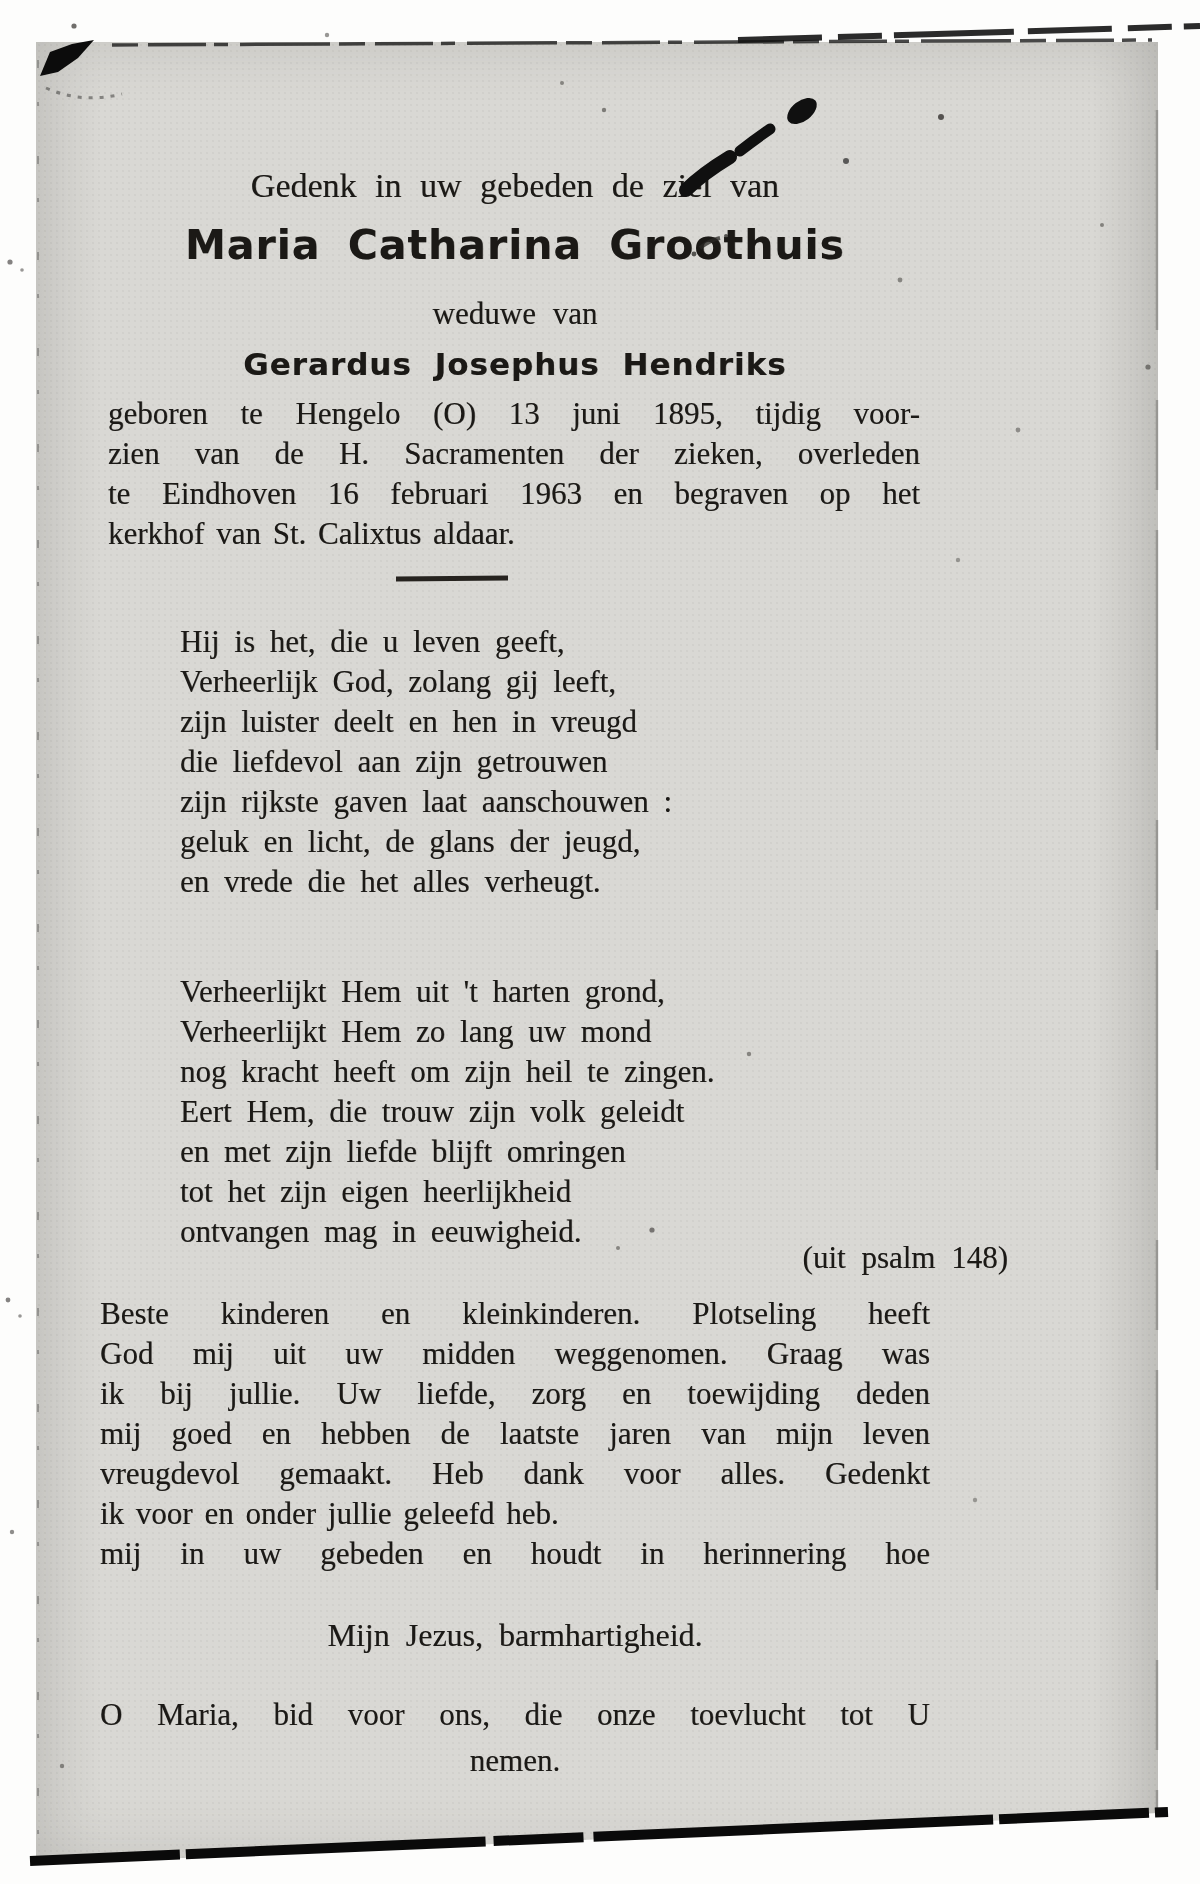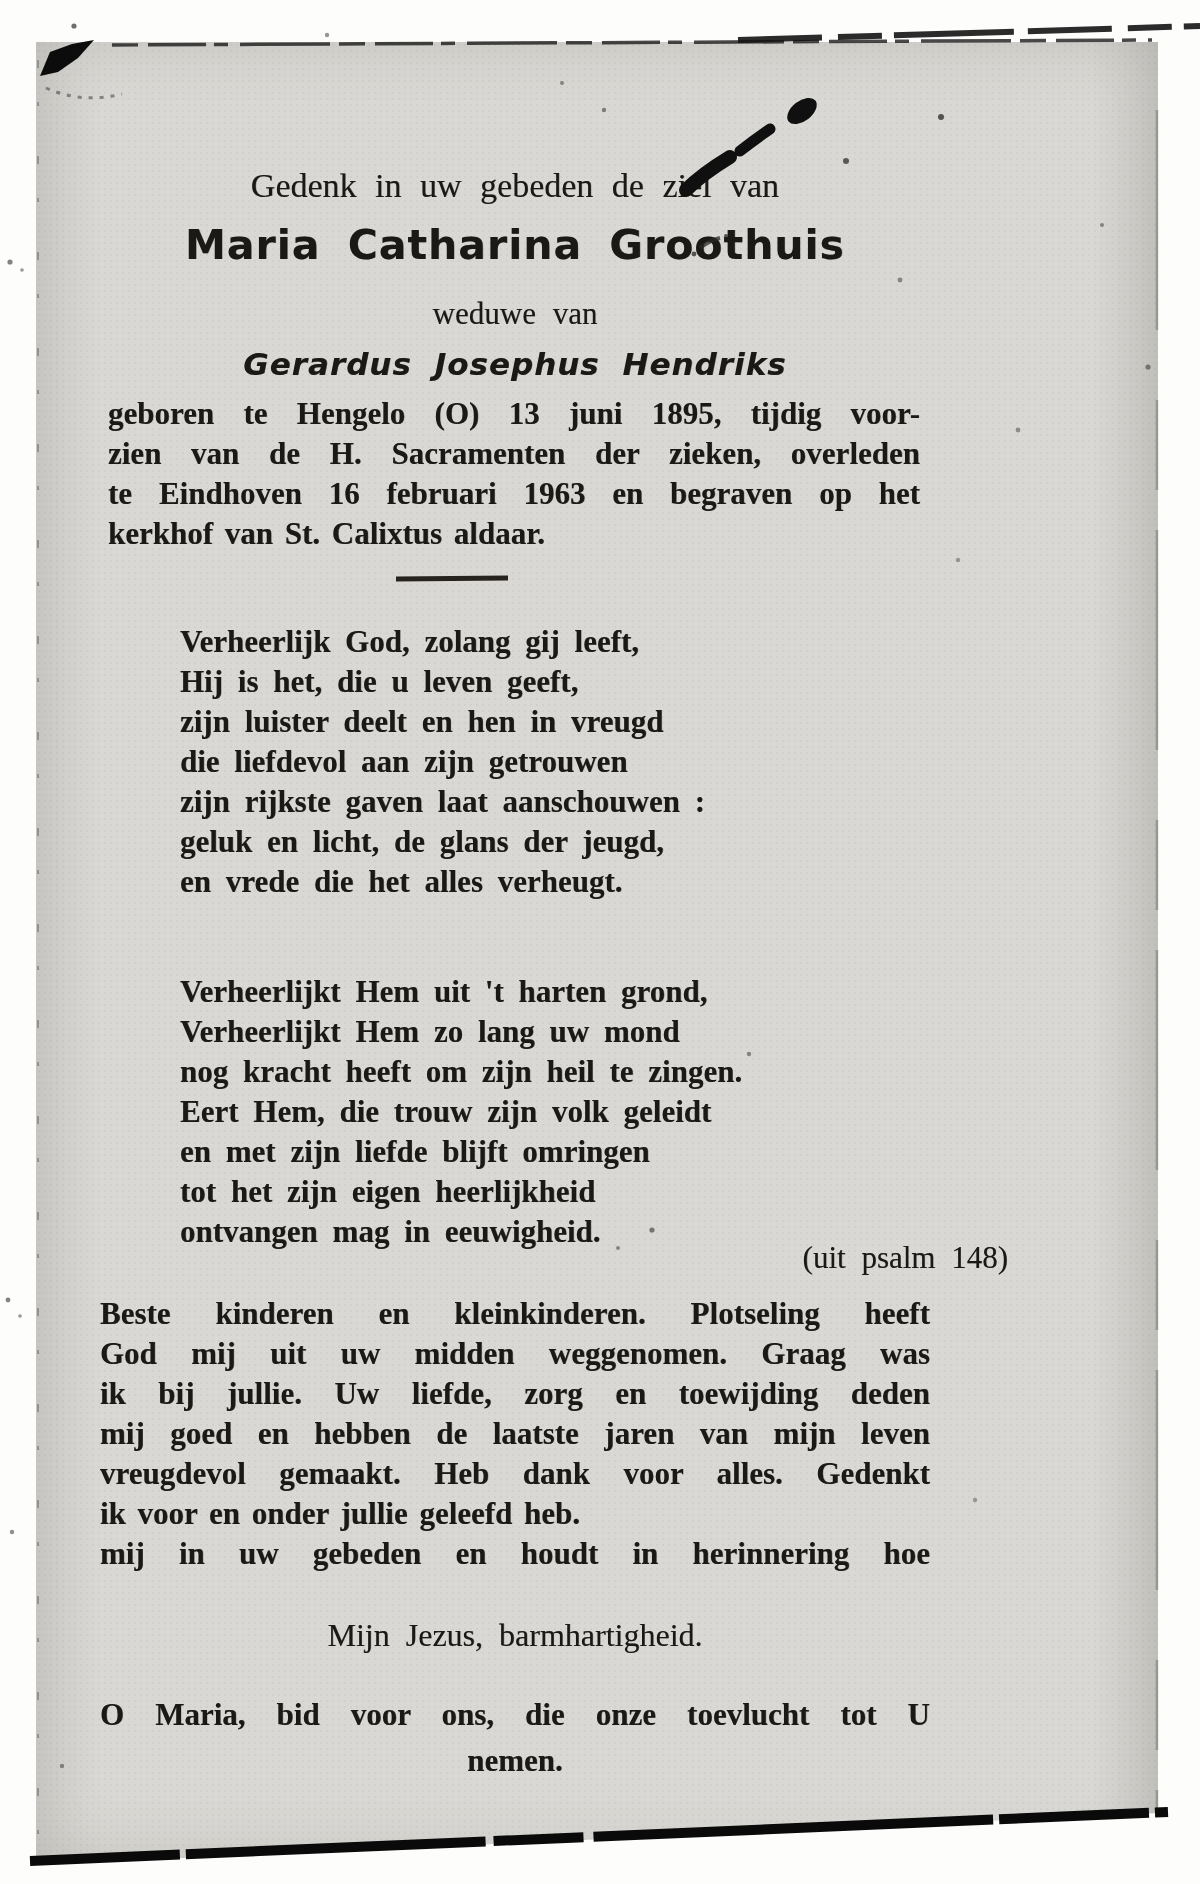--- a/index.html
+++ b/index.html
@@ -20,25 +20,25 @@
     background-size:100% 100%, 6px 6px;
     box-shadow: inset 0 0 60px rgba(90,90,85,0.18);
     overflow:hidden;
   }
   .ink{color:#1b1916;text-shadow:0.4px 0.4px 0.6px rgba(25,22,18,0.45);}
   
   .centered{position:absolute;left:64px;width:830px;text-align:center;}
   .intro   {top:122px;font-size:34px;line-height:44px;word-spacing:10px;}
   .name    {top:178px;font-size:41px;line-height:50px;font-family:"DejaVu Sans","Liberation Sans",sans-serif;font-weight:700;letter-spacing:1px;word-spacing:12px;}
   .relation{top:252px;font-size:31px;line-height:40px;word-spacing:9px;}
-  .spouse  {top:302px;font-size:31px;line-height:40px;font-family:"DejaVu Sans","Liberation Sans",sans-serif;font-weight:700;letter-spacing:1px;word-spacing:11px;font-style:italic;}
+  .spouse  {top:302px;font-size:31px;line-height:40px;font-family:"DejaVu Sans","Liberation Sans",sans-serif;font-weight:700;letter-spacing:1px;word-spacing:11px;}
   
   .bio{position:absolute;left:72px;top:352px;width:812px;font-size:31px;line-height:40px;word-spacing:4px;}
   .letter{position:absolute;left:64px;top:1252px;width:830px;font-size:31px;line-height:40px;word-spacing:4px;}
-  .line{display:block;font-weight:bold;}
+  .line{display:block;}
   .just{text-align:justify;text-align-last:justify;}
   .divider{position:absolute;left:360px;top:534px;width:112px;height:5px;background:#26231f;transform:rotate(-0.4deg);}
   .poem{position:absolute;left:144px;width:720px;font-size:31px;line-height:40px;word-spacing:7px;text-align:left;}
   .stanza1{top:580px;}
   .stanza2{top:898px;margin-top:32px;}
   .psalm{position:absolute;right:150px;top:1196px;font-size:31px;line-height:40px;word-spacing:8px;text-align:right;}
   .prayer1{top:1572px;font-size:32px;line-height:42px;word-spacing:8px;}
   .prayer2{position:absolute;left:64px;top:1650px;width:830px;font-size:31px;line-height:46px;word-spacing:7px;}
   .prayer2 .center{text-align:center;text-align-last:center;}
   .artifacts{position:absolute;left:0;top:0;width:1200px;height:1884px;pointer-events:none;}
@@ -58,22 +58,22 @@
     <div class="bio ink">
       <span class="line just">geboren te Hengelo (O) 13 juni 1895, tijdig voor-</span>
       <span class="line just">zien van de H. Sacramenten der zieken, overleden</span>
       <span class="line just">te Eindhoven 16 februari 1963 en begraven op het</span>
       <span class="line">kerkhof van St. Calixtus aldaar.</span>
     </div>
 
     <div class="divider"></div>
 
     <div class="poem stanza1 ink">
+      <span class="line">Hij is het, die u leven geeft,</span>
       <span class="line">Verheerlijk God, zolang gij leeft,</span>
-      <span class="line">Hij is het, die u leven geeft,</span>
       <span class="line">zijn luister deelt en hen in vreugd</span>
       <span class="line">die liefdevol aan zijn getrouwen</span>
       <span class="line">zijn rijkste gaven laat aanschouwen :</span>
       <span class="line">geluk en licht, de glans der jeugd,</span>
       <span class="line">en vrede die het alles verheugt.</span>
     </div>
 
     <div class="poem stanza2 ink">
       <span class="line">Verheerlijkt Hem uit 't harten grond,</span>
       <span class="line">Verheerlijkt Hem zo lang uw mond</span>

